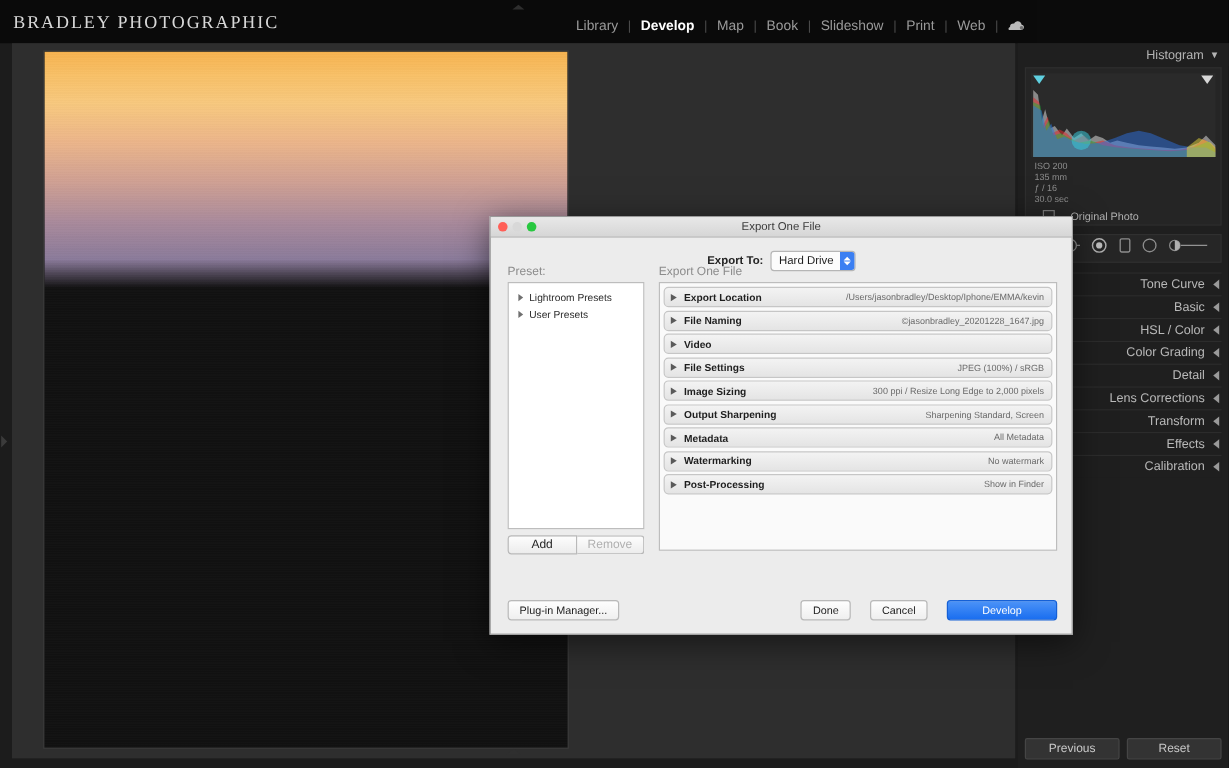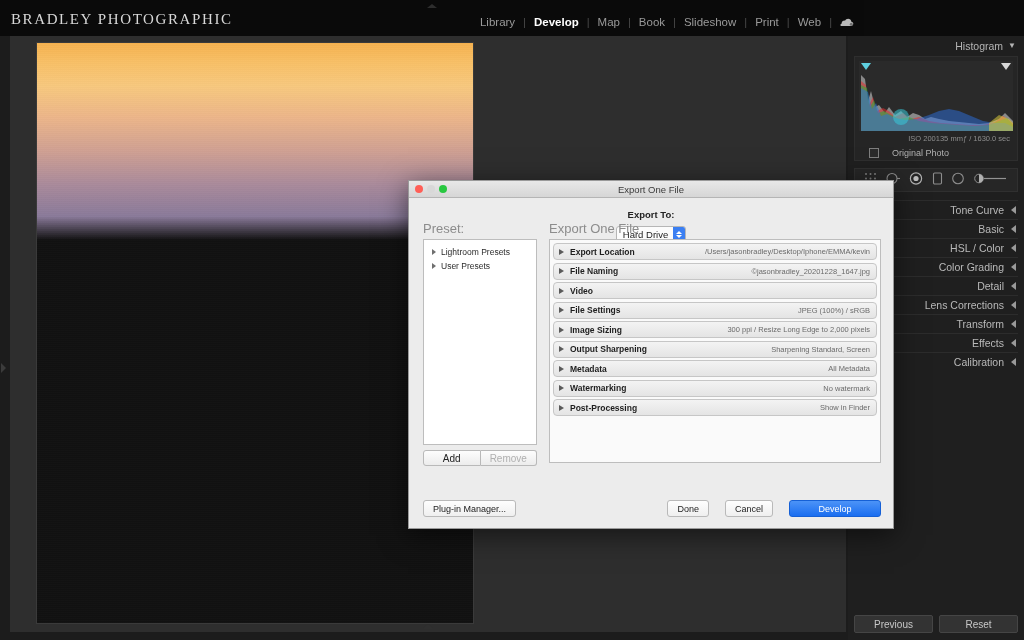--- a/index.html
+++ b/index.html
@@ -70,21 +70,21 @@
   .rp-head{height:19px;display:flex;align-items:center;justify-content:flex-end;
      padding-right:8px;color:#b4b4b4;font-size:10.5px;background:#1f1f1f;}
   .rp-head .caret{margin-left:5px;font-size:8px;color:#b4b4b4;}
   .histo-box{margin:1px 6px 0 6px;background:#252525;border:1px solid #2e2e2e;padding:4px 4px 2px;}
   .histo{position:relative;height:70px;background:#2a2a2a;overflow:hidden;}
   .histo svg{display:block;}
   .hmark{position:absolute;width:0;height:0;border-left:5px solid transparent;
      border-right:5px solid transparent;border-top:7px solid #7fd9e8;top:2px;}
   .hmark.l{left:2px;border-top-color:#5fd0e0;}
   .hmark.r{right:2px;border-top-color:#d8d8d8;}
-  .exif{display:flex;justify-content:flex-end;padding:3px 3px 0;color:#8d8d8d;font-size:7.5px;}
+  .exif{display:flex;justify-content:flex-start;padding:3px 3px 0;color:#8d8d8d;font-size:7.5px;flex-direction:column;}
   .origrow{display:flex;align-items:center;gap:13px;margin:5px 8px 0 10px;color:#b0b0b0;font-size:9px;}
   .chk{width:8px;height:8px;border:1px solid #7e7e7e;background:#2b2b2b;}
   .toolstrip{margin:7px 6px 0 6px;height:22px;background:#262626;border:1px solid #303030;
      display:flex;align-items:center;justify-content:space-around;padding:0 5px;}
   .tool{opacity:.85;}
   .panelrow{margin:0 6px;height:18px;border-top:1px solid #2c2c2c;display:flex;align-items:center;
      justify-content:flex-end;padding-right:2px;color:#b9b9b9;font-size:10.5px;background:#1f1f1f;}
   .panelrow .tri{margin-left:7px;width:0;height:0;border-top:4px solid transparent;
      border-bottom:4px solid transparent;border-right:5px solid #9a9a9a;}
   .rp-bottom{position:absolute;left:6px;right:6px;bottom:7px;display:flex;gap:6px;}
@@ -95,34 +95,34 @@
   .dialog{position:absolute;left:408px;top:180px;width:484px;height:347px;background:#ececec;
      border:1px solid #9a9a9a;box-shadow:0 6px 26px rgba(0,0,0,.55);}
   .titlebar{height:16px;background:linear-gradient(to bottom,#e8e8e8,#d6d6d6);
      border-bottom:1px solid #b5b5b5;display:flex;align-items:center;position:relative;}
   .lights{position:absolute;left:6px;top:4px;display:flex;gap:4px;}
   .light{width:8px;height:8px;border-radius:50%;}
   .l-red{background:#ff5f57;}
   .l-yellow{background:#d8d8d8;}
   .l-green{background:#28c840;}
   .dlg-title{width:100%;text-align:center;font-size:9.5px;color:#3a3a3a;}
-  .exportto{display:flex;align-items:center;justify-content:center;margin-top:11px;gap:6px;flex-direction:column;}
+  .exportto{display:flex;align-items:center;justify-content:center;margin-top:11px;gap:6px;}
   .exportto .lbl{font-size:9.5px;color:#232323;font-weight:bold;}
   .popup{display:flex;align-items:center;background:#fcfcfc;border:1px solid #b6b6b6;
      border-radius:3px;height:15px;padding-left:6px;font-size:9.5px;color:#1b1b1b;}
   .popup .stepper{width:12px;height:15px;margin-left:5px;background:#3b7ff2;
      border-radius:0 2px 2px 0;display:flex;flex-direction:column;align-items:center;
      justify-content:center;gap:1px;}
   .stp-up{width:0;height:0;border-left:3px solid transparent;border-right:3px solid transparent;
      border-bottom:3px solid #fff;}
   .stp-dn{width:0;height:0;border-left:3px solid transparent;border-right:3px solid transparent;
      border-top:3px solid #fff;}
 
   .cols{position:absolute;left:14px;right:12px;top:40px;}
-  .collbl{font-size:13px;color:#8c8c8c;margin-bottom:3px;}
+  .collbl{font-size:10px;color:#8c8c8c;margin-bottom:3px;}
   .preset-col{position:absolute;left:0;top:0;width:114px;}
   .preset-list{height:199px;background:#fff;border:1px solid #bdbdbd;padding:5px 0 0 0;}
   .preset-item{display:flex;align-items:center;gap:5px;padding:2px 0 2px 8px;
      font-size:8.5px;color:#2b2b2b;}
   .disc{width:0;height:0;border-top:3px solid transparent;border-bottom:3px solid transparent;
      border-left:4px solid #6f6f6f;}
   .preset-btns{display:flex;margin-top:5px;gap:0;}
   .pbtn{flex:1;height:14px;background:linear-gradient(to bottom,#fdfdfd,#ececec);
      border:1px solid #b9b9b9;font-size:10px;color:#222;display:flex;
      align-items:center;justify-content:center;}

